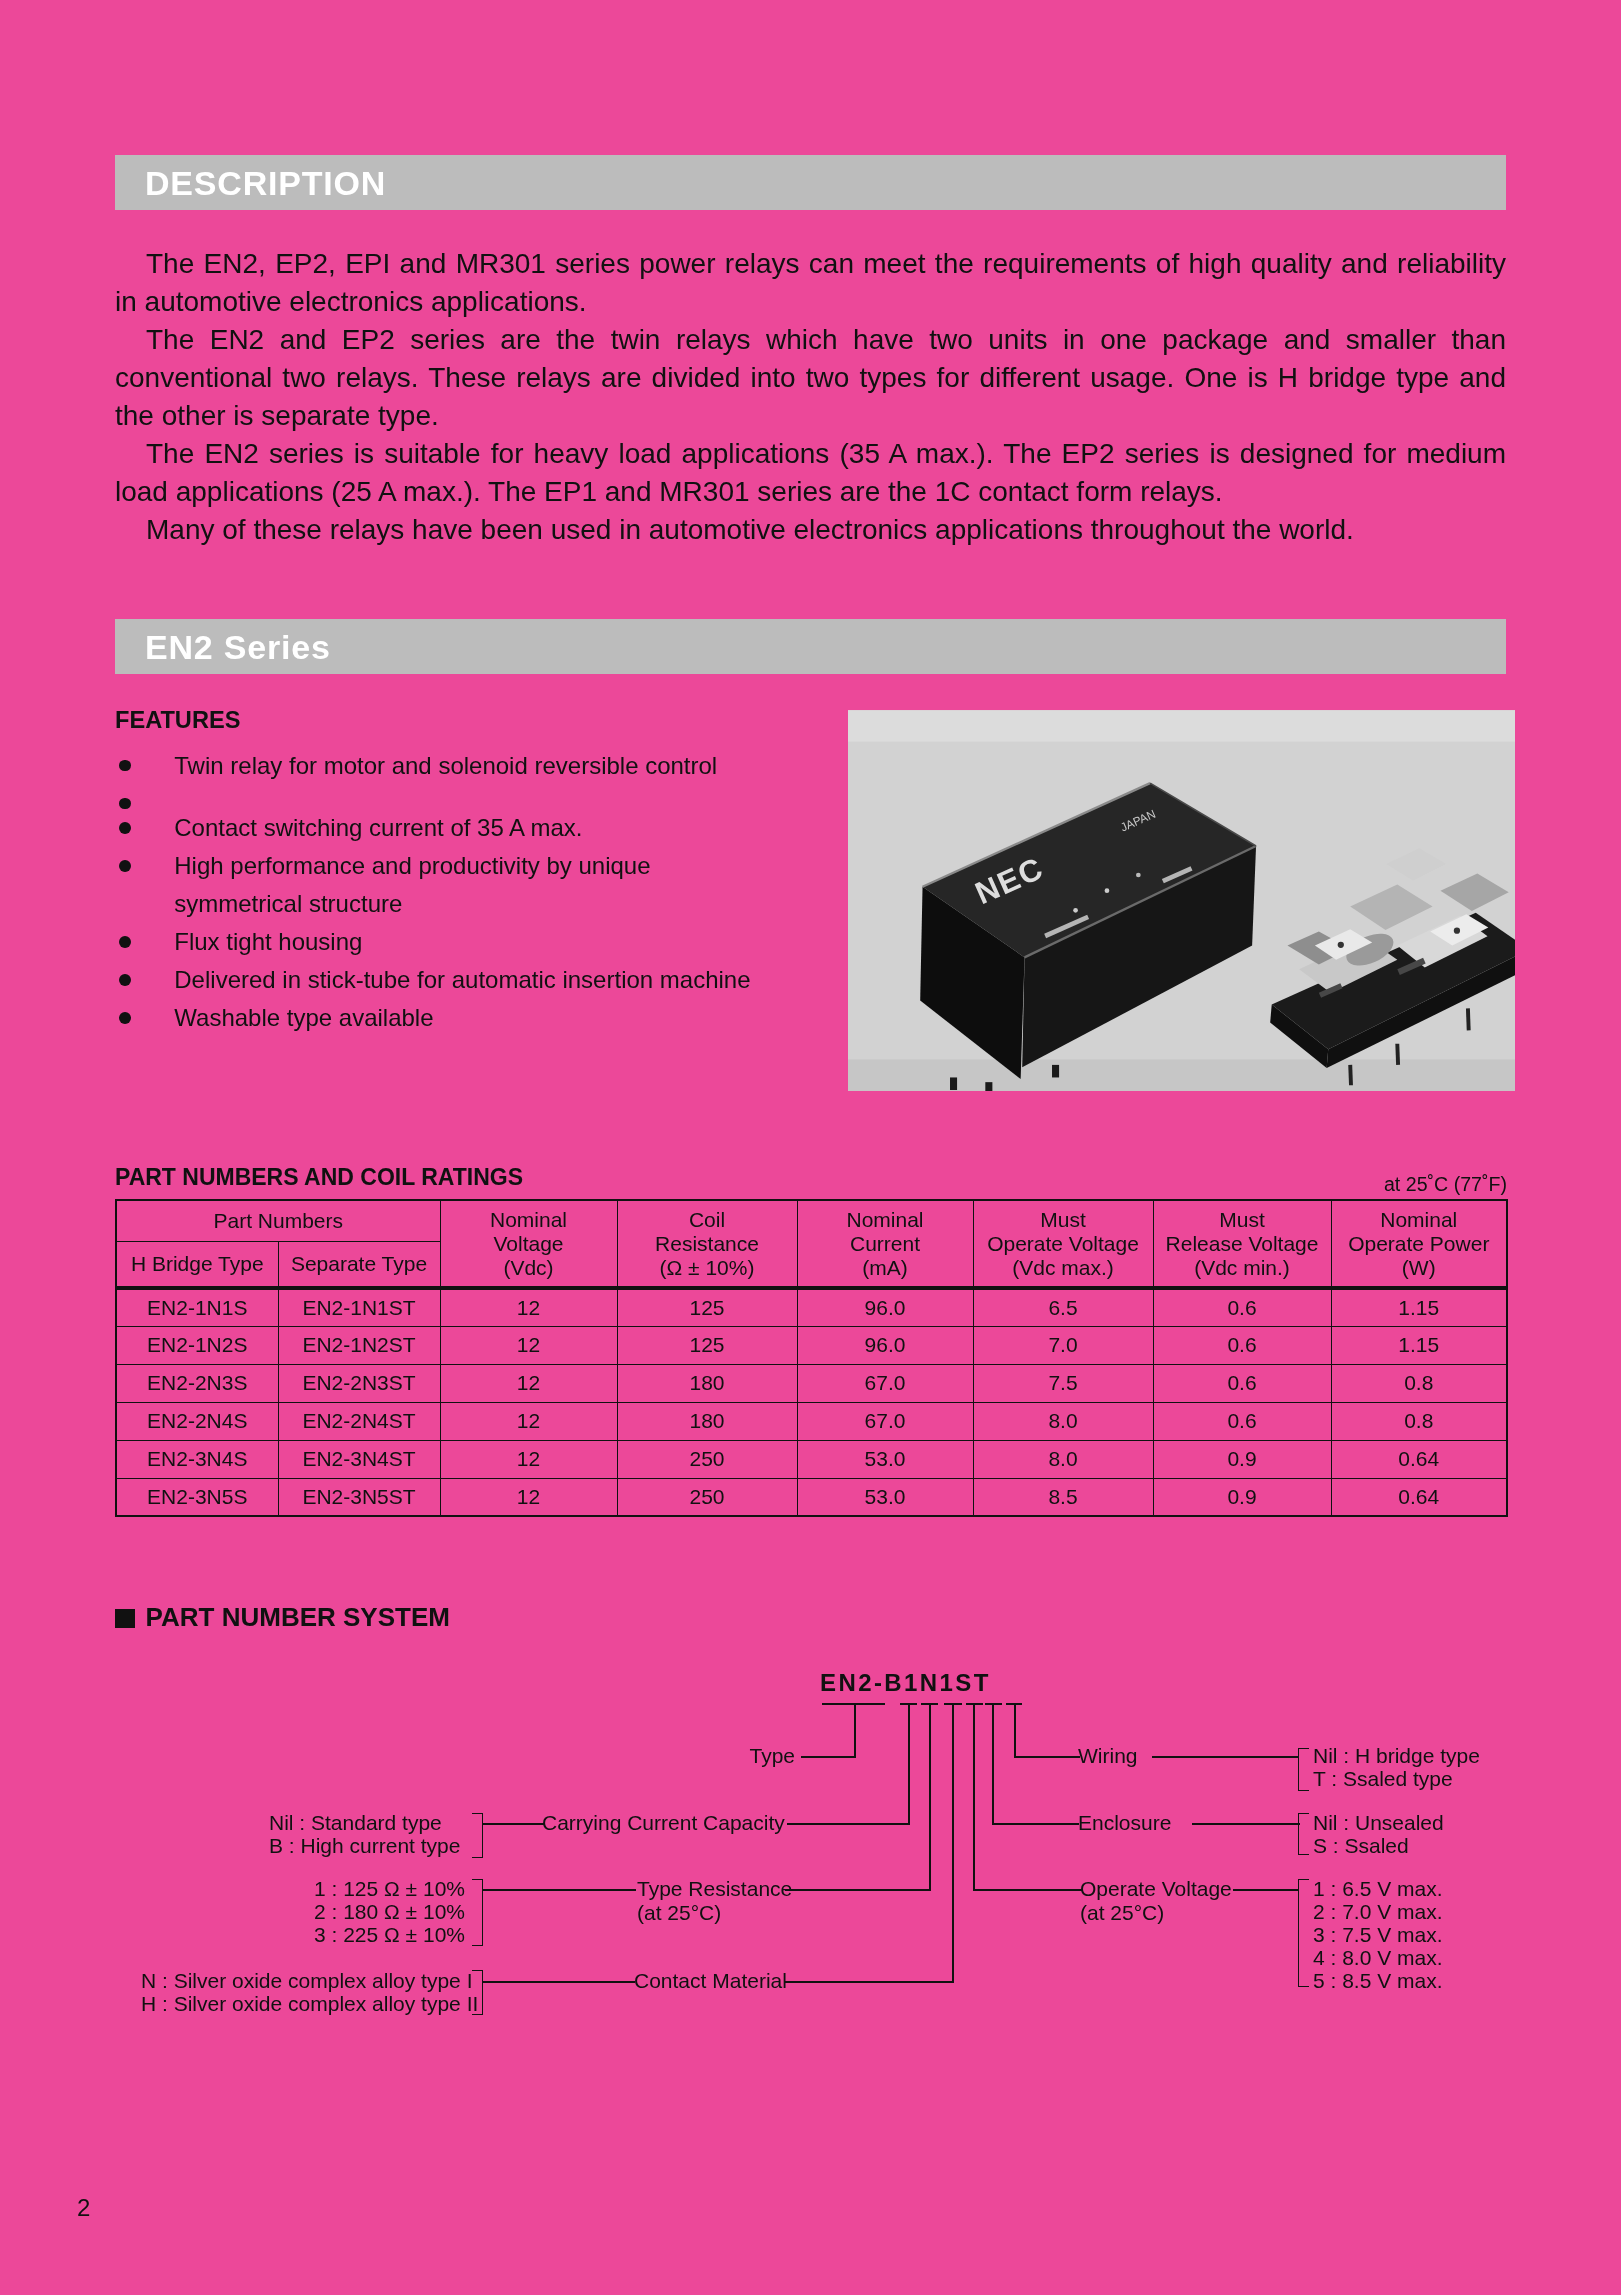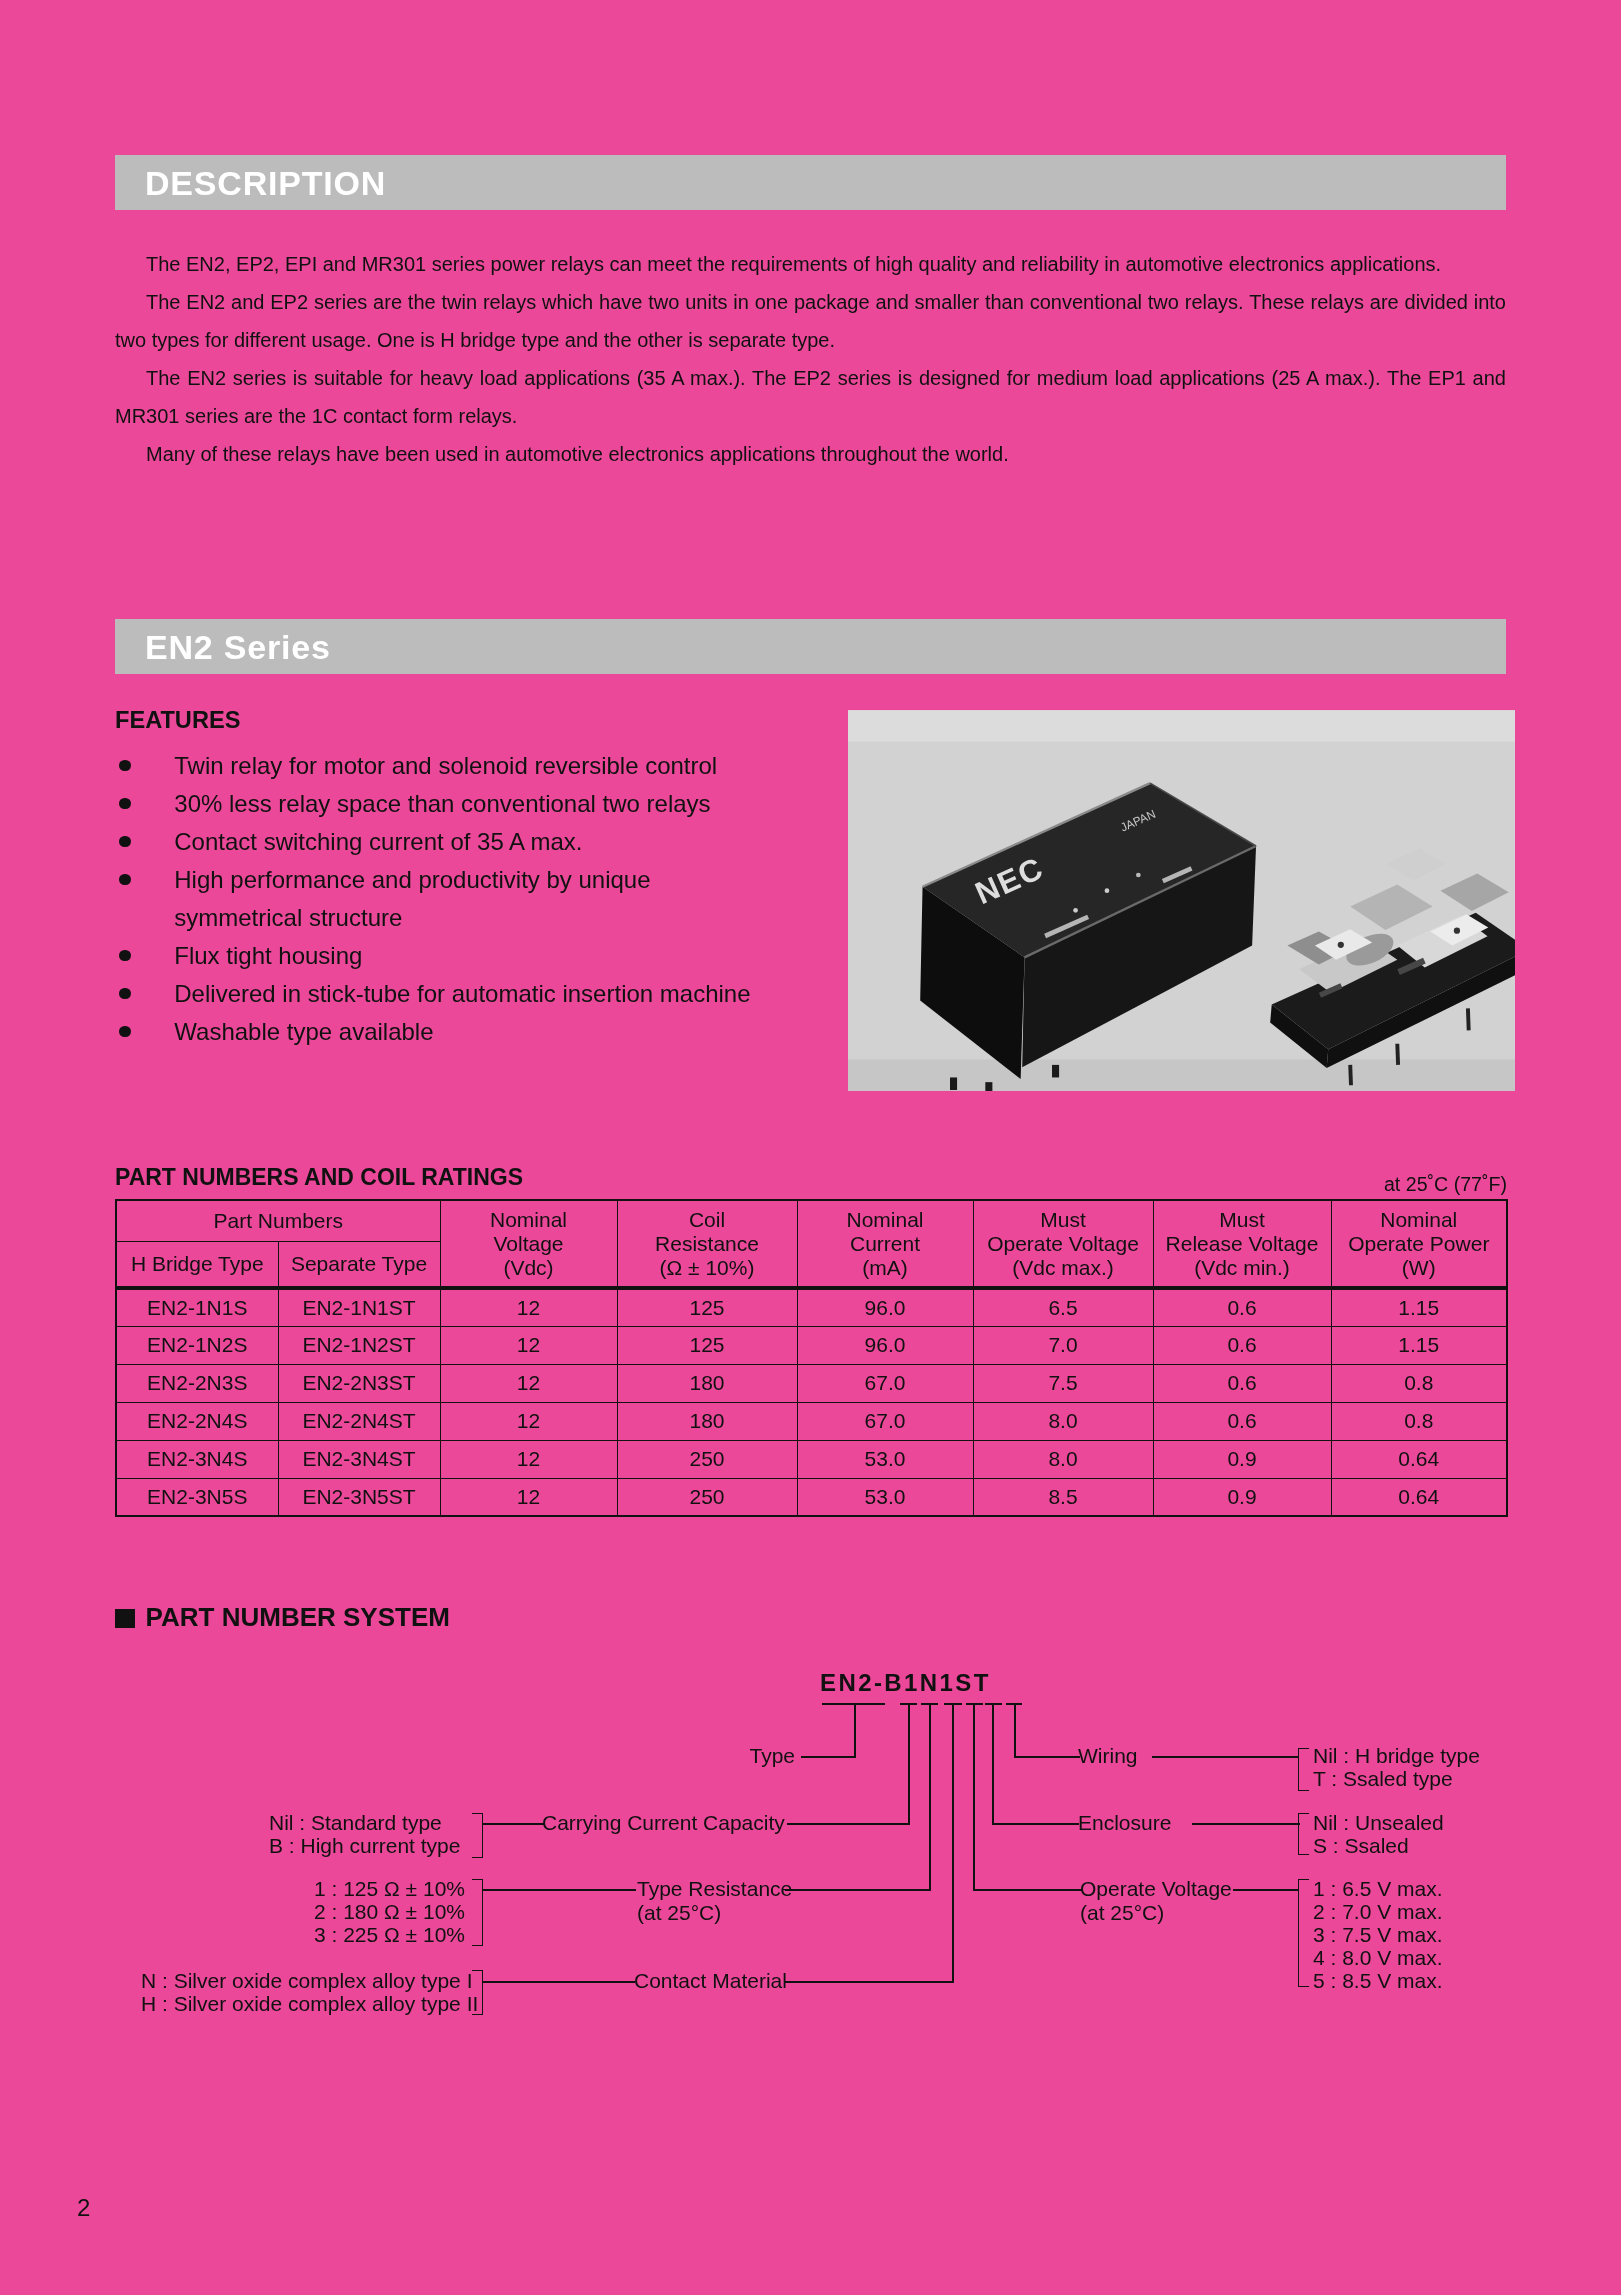--- a/index.html
+++ b/index.html
@@ -4,21 +4,21 @@
 <style>
   html,body{margin:0;padding:0;background:#ffffff;}
   #page{position:relative;width:1622px;height:2295px;background:#ec4899;
         font-family:"Liberation Sans", sans-serif;color:#111;overflow:hidden;}
 
   .secbar{position:absolute;left:115px;width:1391px;height:55px;background:#bcbcbc;}
   .secbar .sectitle{display:block;padding-left:30px;line-height:57px;
         font-size:34px;font-weight:bold;color:#ffffff;letter-spacing:0.8px;}
 
   .bodytext{position:absolute;left:115px;top:245px;width:1391px;}
-  .bodytext p{margin:0;font-size:20px;line-height:38px;text-align:justify;text-indent:31px;}
+  .bodytext p{margin:0;font-size:28px;line-height:38px;text-align:justify;text-indent:31px;}
 
   .features-title{position:absolute;left:115px;top:707px;font-size:23.6px;font-weight:bold;}
   .features{position:absolute;left:115px;top:747px;width:707px;}
   .feature{display:flex;align-items:flex-start;line-height:38px;font-size:24px;gap:20px;}
   .feature .dot{flex:0 0 auto;width:11.8px;height:11.8px;border-radius:50%;background:#111;margin:12.6px 23.6px 0 3.9px;}
   .feature .txt{white-space:pre-line;}
 
   .photo{position:absolute;left:848px;top:710px;width:667px;height:381px;}
 
   .ratings-title{position:absolute;left:115px;top:1164px;font-size:23px;font-weight:bold;}
@@ -74,21 +74,20 @@
   </div>
 
   <div class="features-title">FEATURES</div>
   <div class="features">
     <div class="feature">
       <span class="dot"></span>
       <span class="txt">Twin relay for motor and solenoid reversible control</span>
     </div>
     <div class="feature">
       <span class="dot"></span>
-      <span class="txt">30% less relay space than conventional two relays</span>
     </div>
     <div class="feature">
       <span class="dot"></span>
       <span class="txt">Contact switching current of 35 A max.</span>
     </div>
     <div class="feature">
       <span class="dot"></span>
       <span class="txt">High performance and productivity by unique
 symmetrical structure</span>
     </div>

